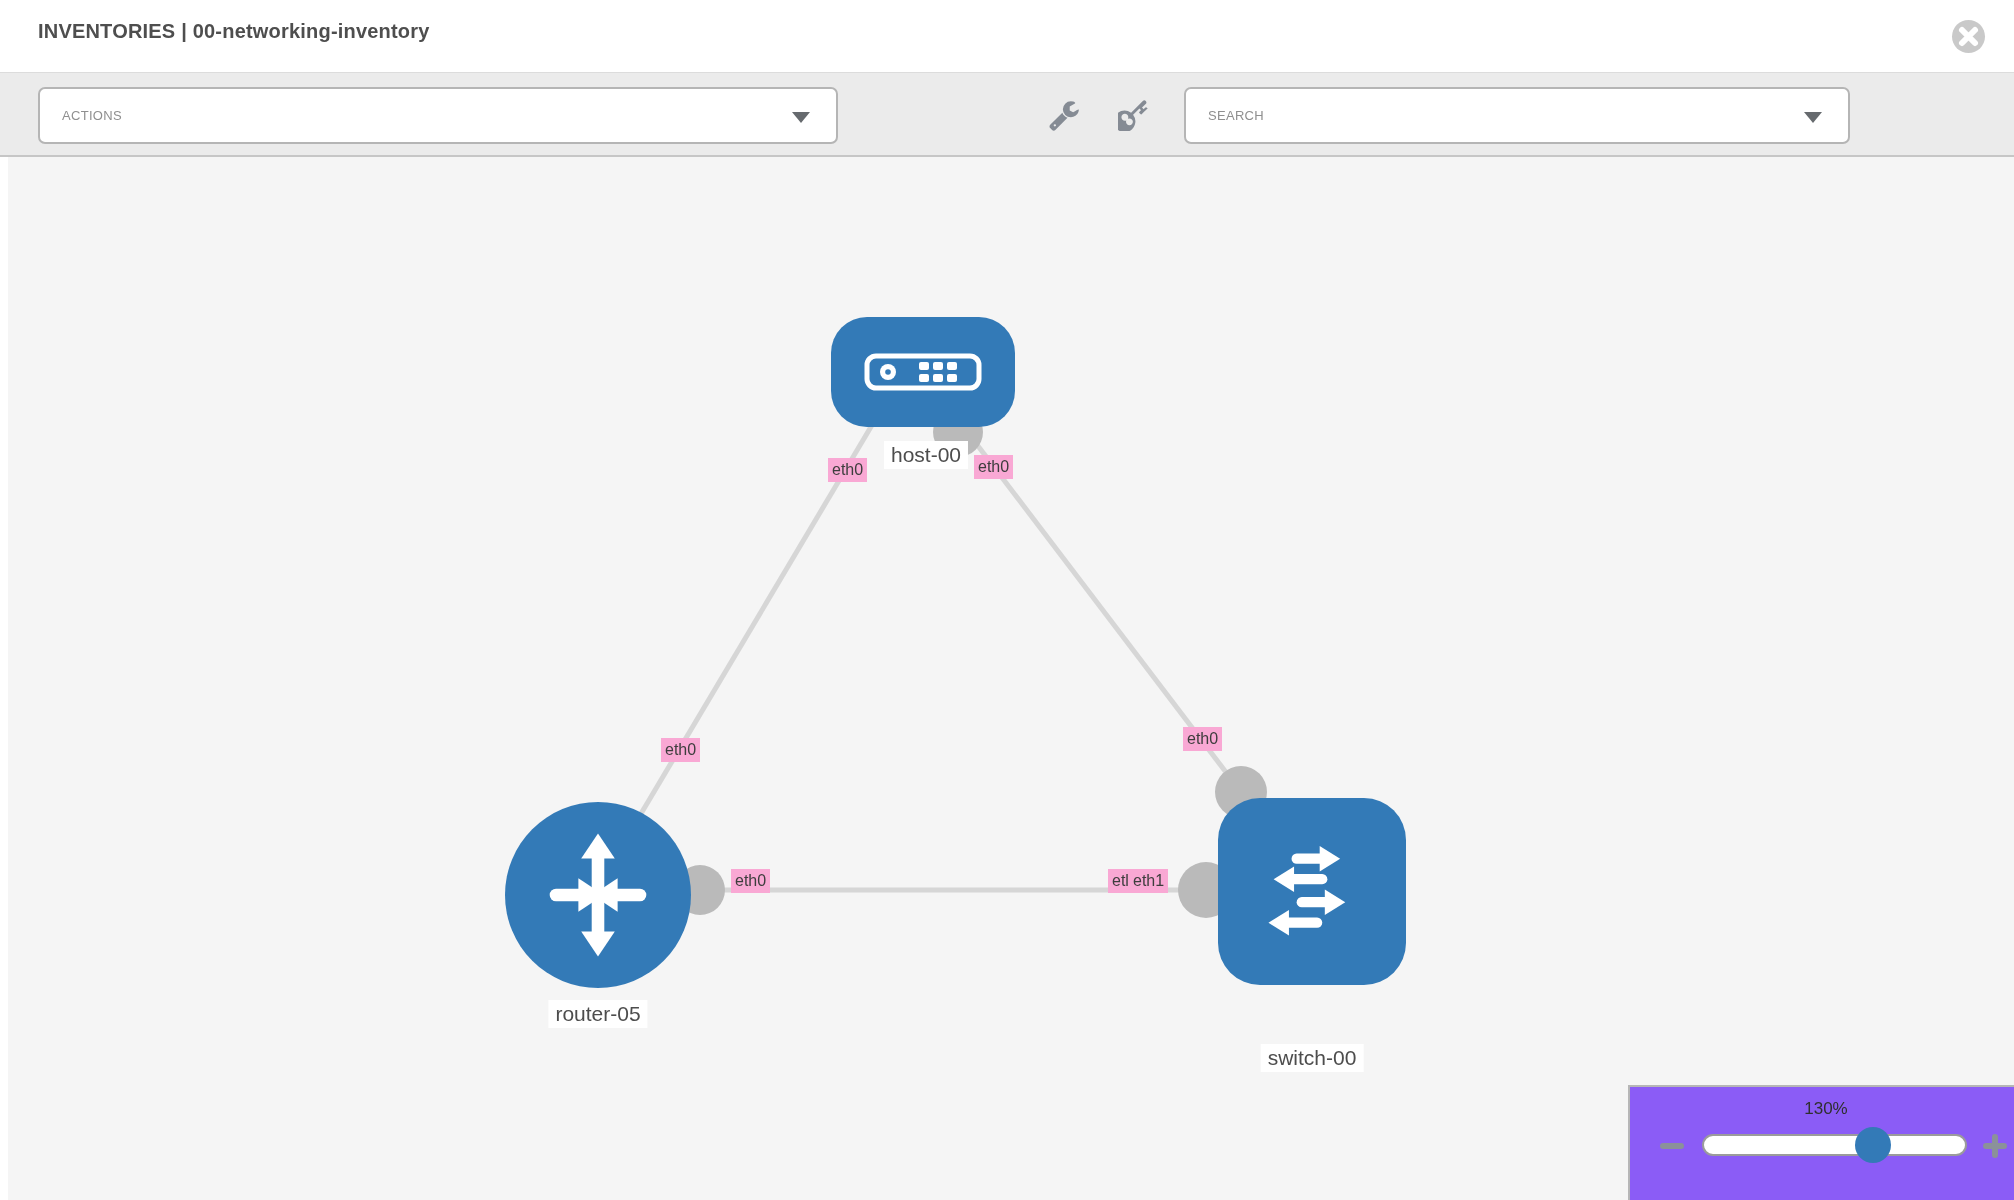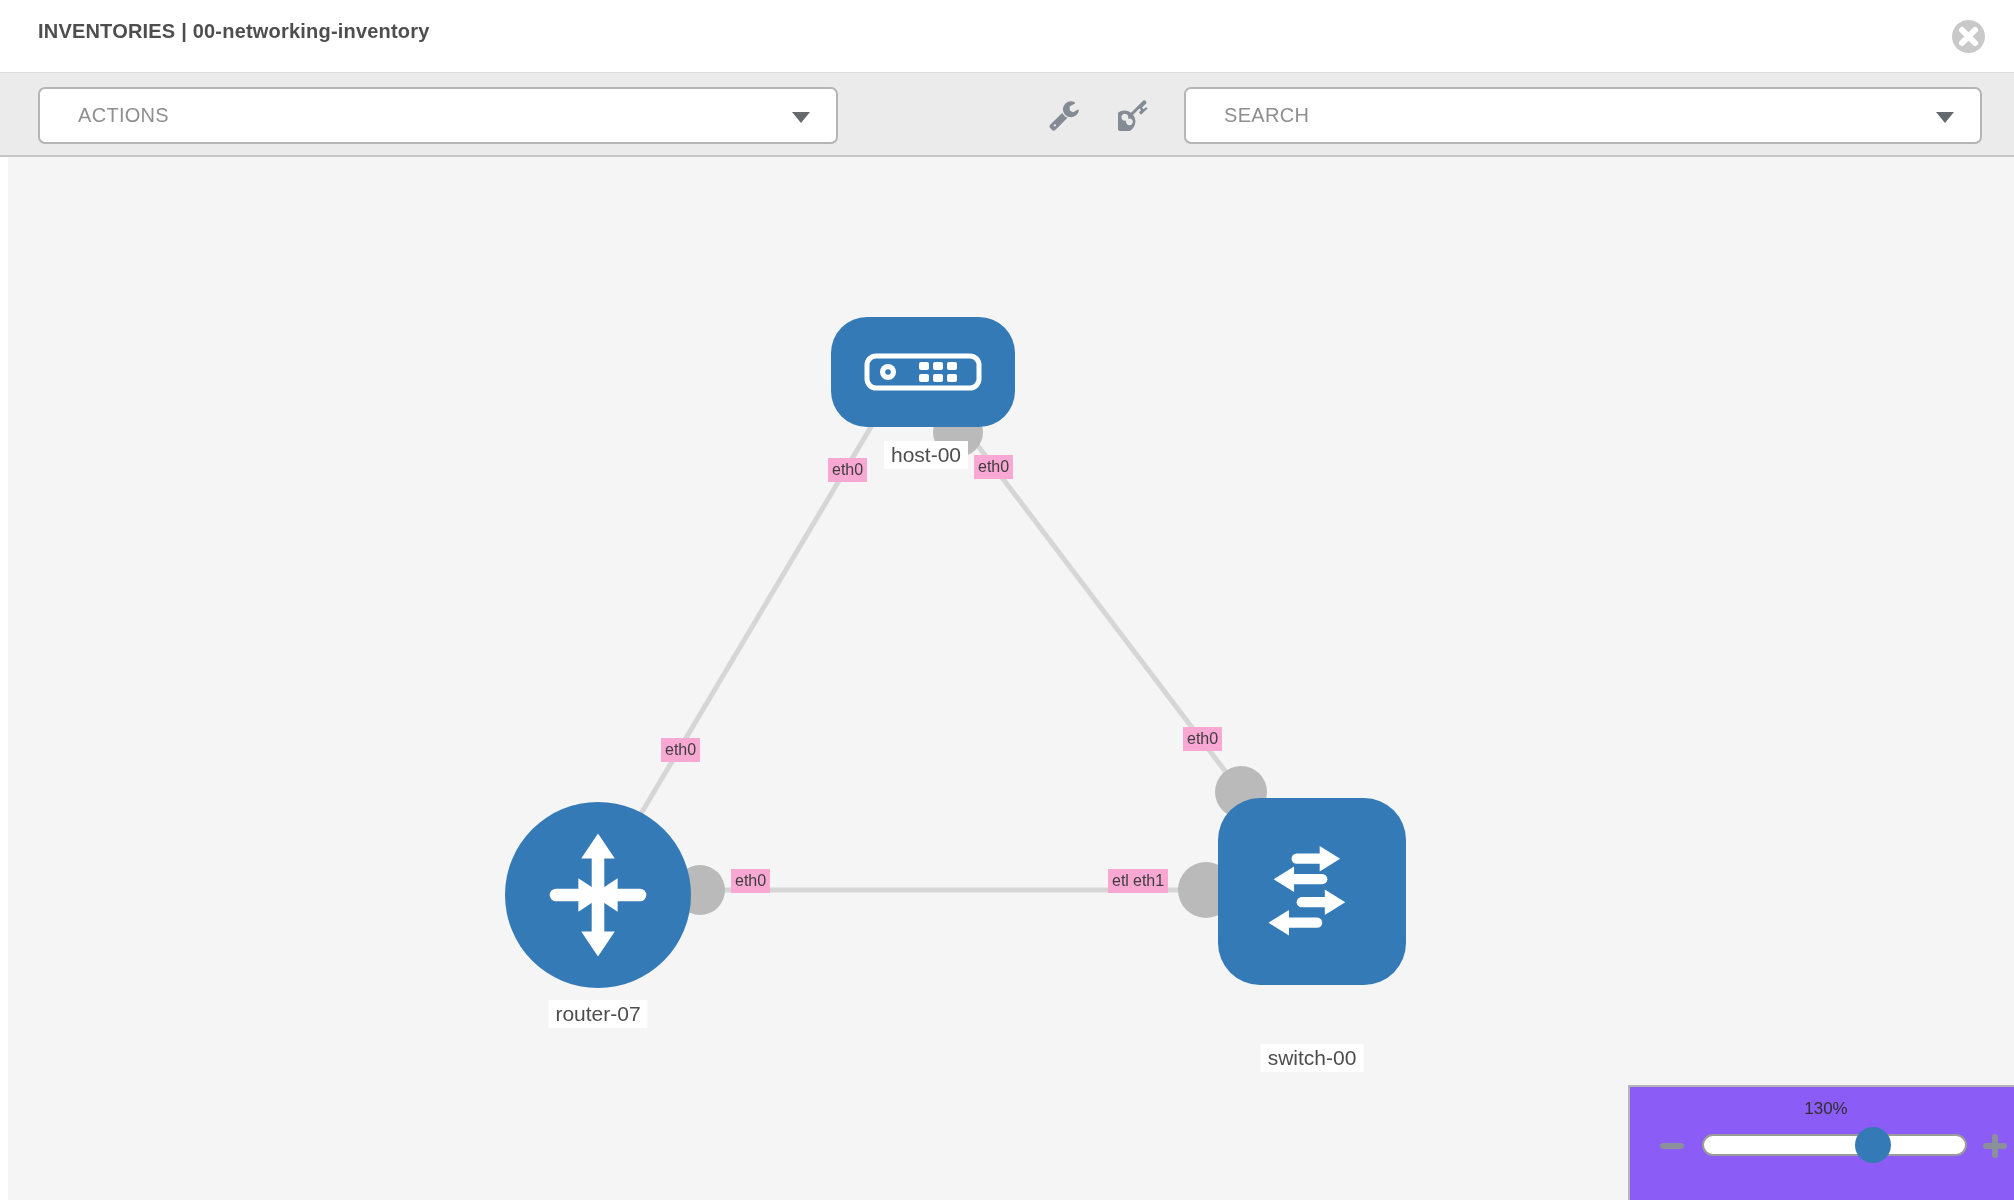--- a/index.html
+++ b/index.html
@@ -9,24 +9,24 @@
   .app { position:absolute; inset:0; }
 
   
   .header { position:absolute; left:0; top:0; width:2014px; height:73px; background:#fff; border-bottom:1px solid #dcdcdc; }
   .page-title { position:absolute; left:38px; top:20px; font-size:20px; font-weight:700; color:#4e4e4e; letter-spacing:0.2px; }
   .close-btn { position:absolute; right:28px; top:19px; width:35px; height:35px; border:none; background:transparent; cursor:pointer; padding:0; }
 
   
   .toolbar { position:absolute; left:0; top:73px; width:2014px; height:84px; background:#ebebeb; border-bottom:2px solid #c6c6c6; }
   .combo { position:absolute; top:14px; height:57px; background:#fff; border:2px solid #b5b5b5; border-radius:7px; display:flex; align-items:center; cursor:pointer; }
-  .combo .combo-label { padding-left:38px; font-size:20px; color:#8f8f8f; letter-spacing:0.3px; }
+  .combo .combo-label { padding-left:22px; font-size:13px; color:#8f8f8f; letter-spacing:0.3px; }
   .caret { position:absolute; right:26px; top:50%; margin-top:-4px; width:0; height:0; border-left:9px solid transparent; border-right:9px solid transparent; border-top:11px solid #666a6e; }
   .combo-actions { left:38px; width:800px; }
-  .combo-search { left:1184px; width:798px; }
+  .combo-search { left:1184px; width:666px; }
   .tool-btn { position:absolute; top:24px; width:36px; height:36px; border:none; background:transparent; cursor:pointer; padding:0; }
   .tool-btn svg { display:block; }
   .btn-wrench { left:1048px; }
   .btn-key { left:1118px; }
 
   
   .canvas { position:absolute; left:8px; top:157px; width:2014px; height:1043px; background:#f5f5f5; overflow:hidden; }
   .links-svg { position:absolute; left:0; top:0; }
 
   .port-dot { position:absolute; border-radius:50%; background:#bababa; }
@@ -140,21 +140,21 @@
           <polygon points="20,40 36,30 36,50" stroke="none"></polygon>
           <line x1="42" y1="58" x2="62" y2="58"></line>
           <polygon points="76,58 60,48 60,68" stroke="none"></polygon>
           <line x1="54" y1="74" x2="30" y2="74"></line>
           <polygon points="16,74 32,64 32,84" stroke="none"></polygon>
         </g>
       </svg>
     </div>
 
     <div class="node-label" style="left:918px; top:284px;">host-00</div>
-    <div class="node-label" style="left:590px; top:843px;">router-07</div>
+    <div class="node-label" style="left:590px; top:843px;">router-05</div>
     <div class="node-label" style="left:1304px; top:842px;margin-top:45px;">switch-00</div>
 
     <span class="iface-chip" style="left:820px; top:301px;">eth0</span>
     <span class="iface-chip" style="left:966px; top:298px;">eth0</span>
     <span class="iface-chip" style="left:653px; top:581px;">eth0</span>
     <span class="iface-chip" style="left:1175px; top:570px;">eth0</span>
     <span class="iface-chip" style="left:723px; top:712px;">eth0</span>
     <span class="iface-chip" style="left:1100px; top:712px; z-index:1;">etl</span>
     <span class="iface-chip" style="left:1121px; top:712px; z-index:2;">eth1</span>
 

